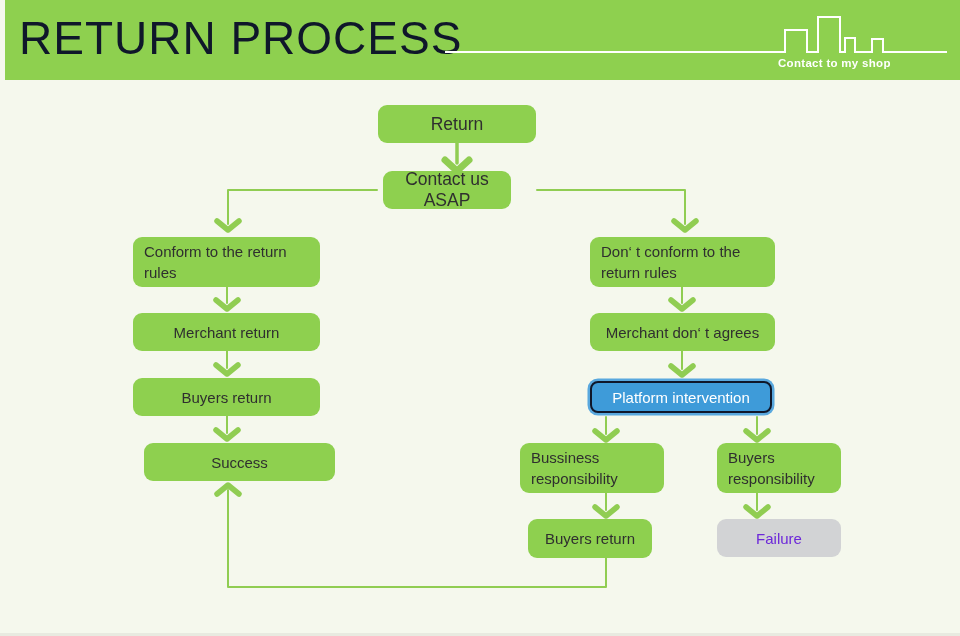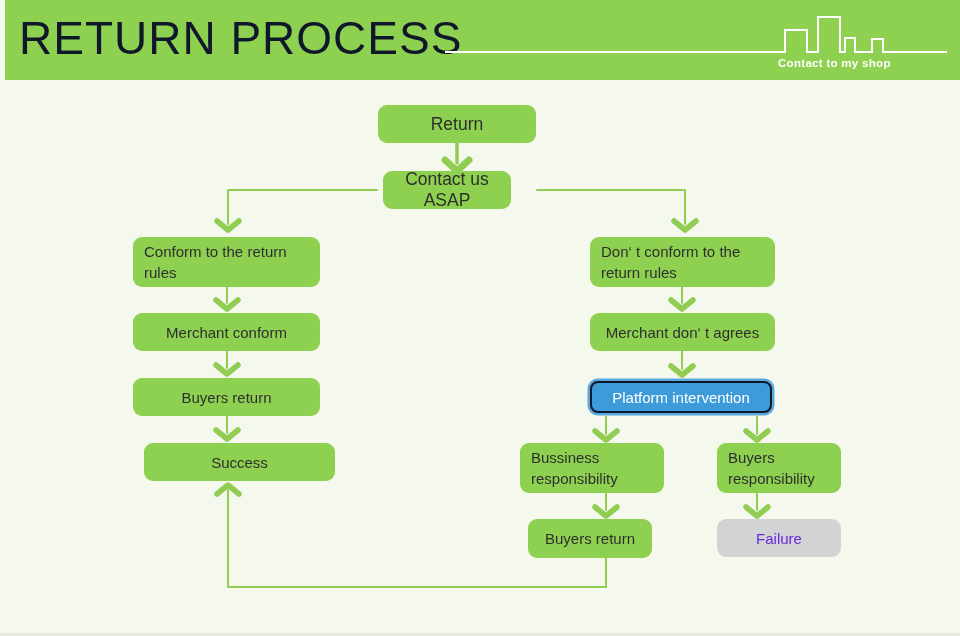--- a/index.html
+++ b/index.html
@@ -132,21 +132,21 @@
       </g>
     </g>
   </svg>
 
   <div class="node big" style="left:378px;top:25px;width:158px;height:38px;">Return</div>
 
   <div class="node big" style="left:377px;top:91px;width:128px;height:38px;margin-left:6px;">Contact us ASAP</div>
 
   <div class="node two-line" style="left:133px;top:157px;width:187px;height:50px;">Conform to the return rules</div>
 
-  <div class="node" style="left:133px;top:233px;width:187px;height:38px;">Merchant conform</div>
+  <div class="node" style="left:133px;top:233px;width:187px;height:38px;">Merchant return</div>
 
   <div class="node" style="left:133px;top:298px;width:187px;height:38px;">Buyers return</div>
 
   <div class="node" style="left:144px;top:363px;width:191px;height:38px;text-align:center;">Success</div>
 
   <div class="node two-line" style="left:590px;top:157px;width:185px;height:50px;">Don‘ t conform to the return rules</div>
 
   <div class="node" style="left:590px;top:233px;width:185px;height:38px;">Merchant don‘ t agrees</div>
 
   <div class="node blue" style="left:590px;top:301px;width:182px;height:32px;border-radius:8px;">Platform intervention</div>

